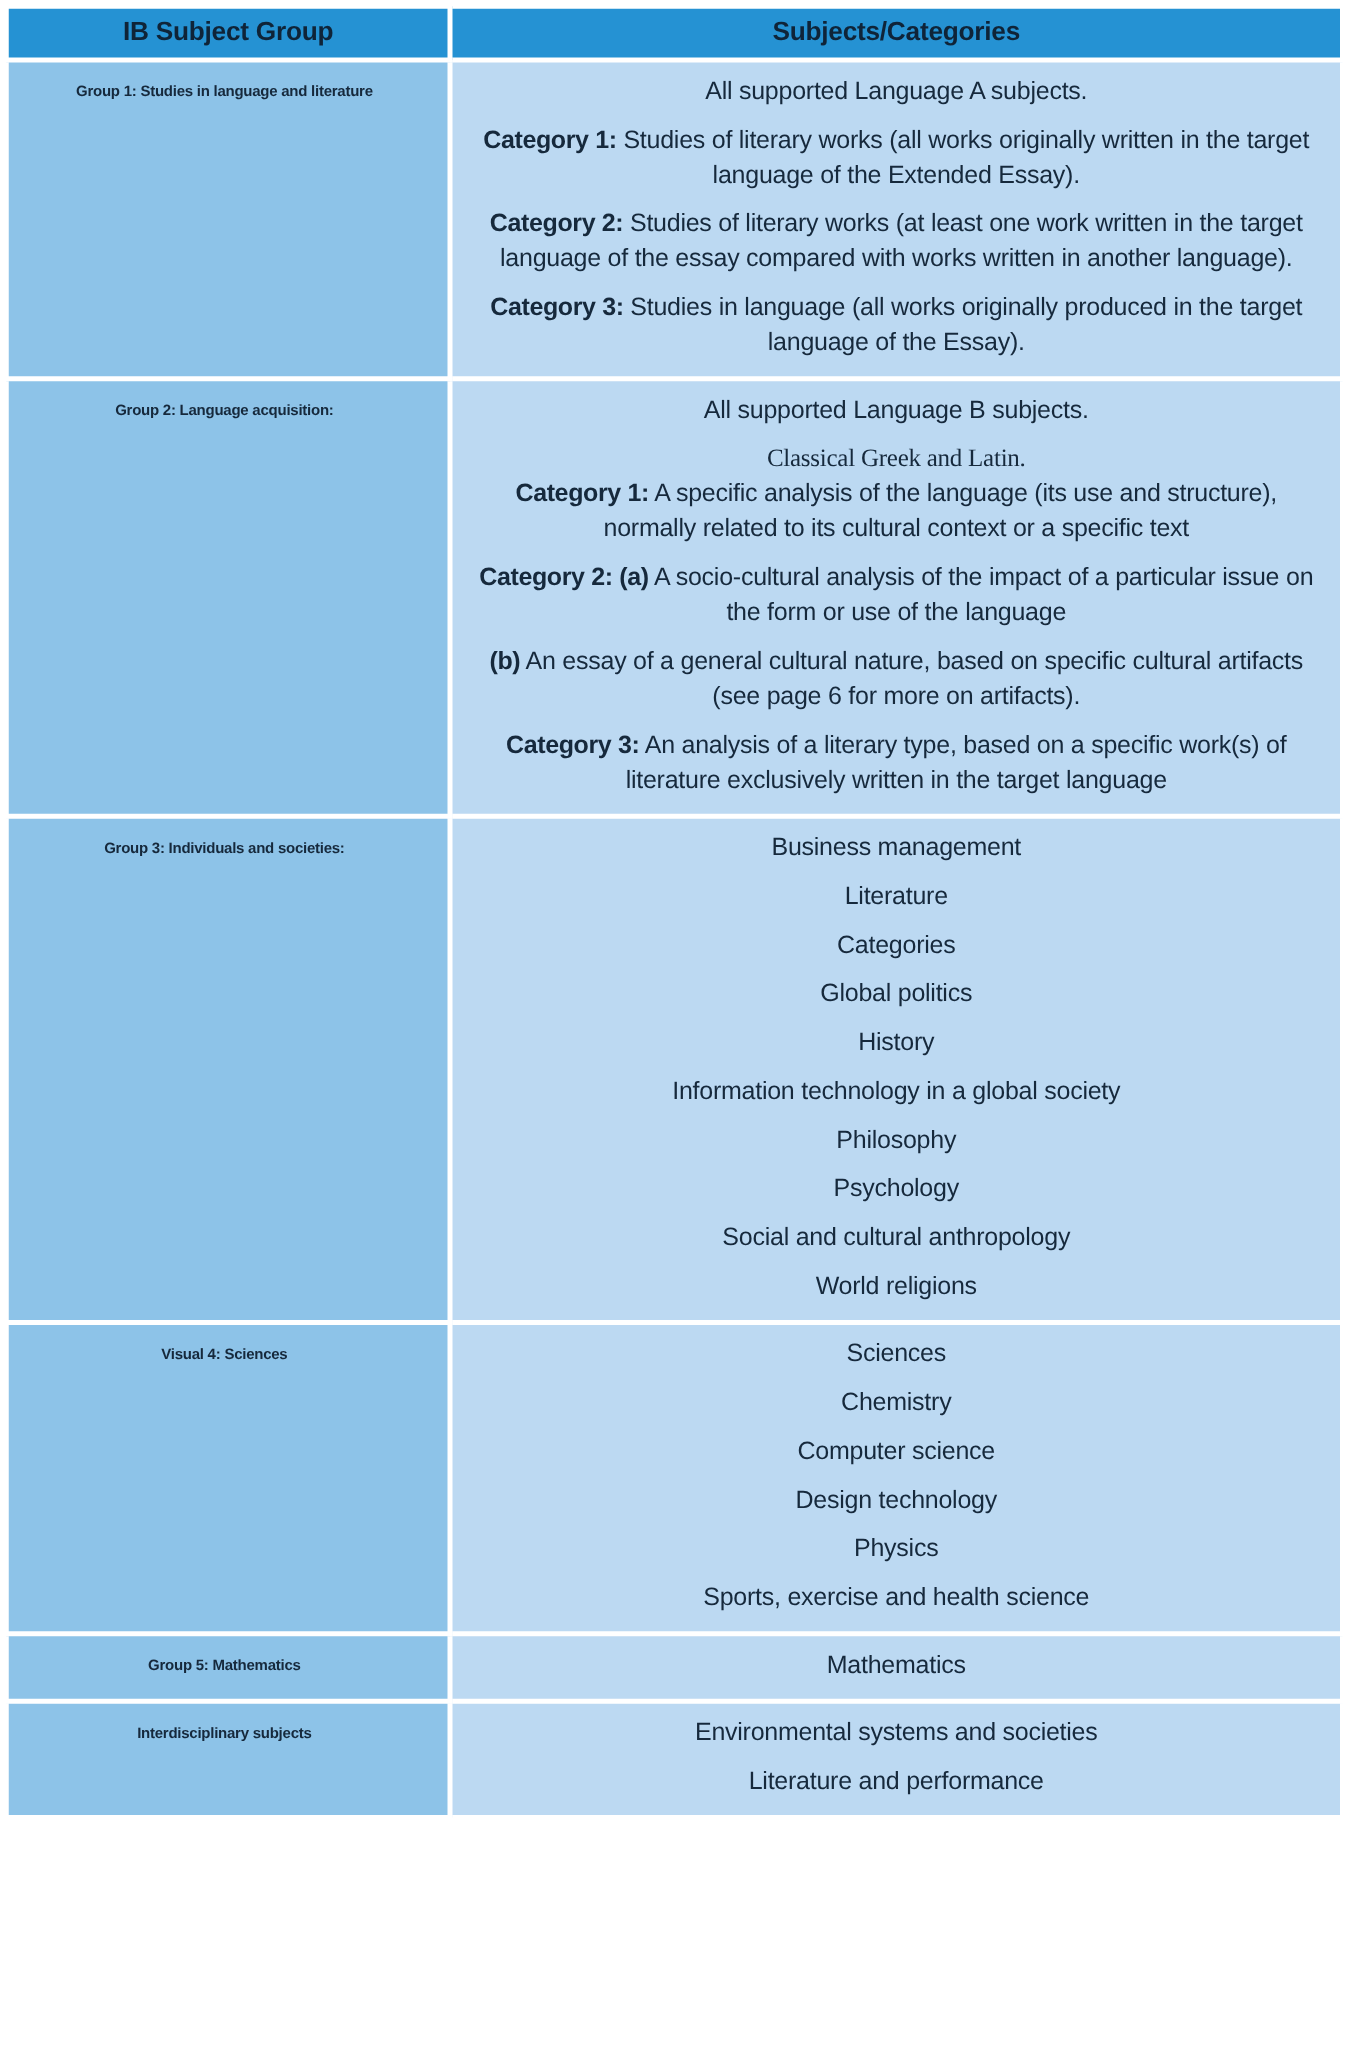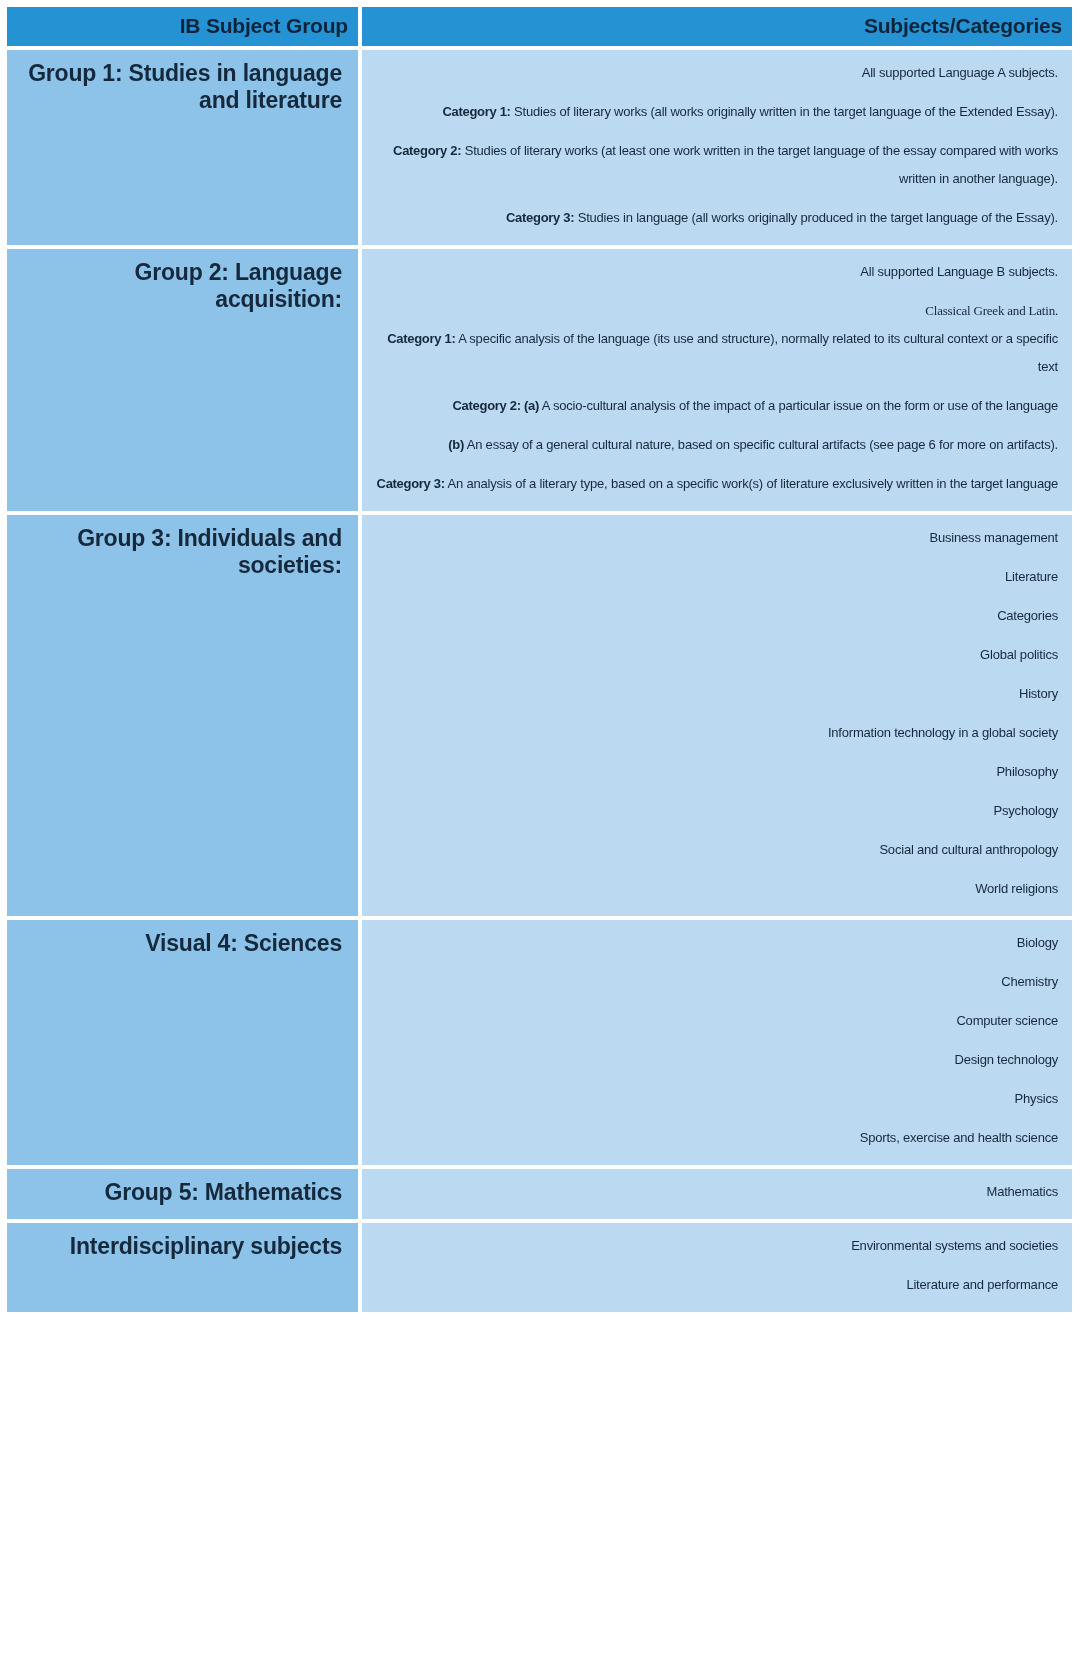--- a/index.html
+++ b/index.html
@@ -24,42 +24,42 @@
     padding:3px 4px 10px 3px;
   }
   table.subject-table{
     width:100%;
     border-collapse:collapse;
     table-layout:fixed;
   }
   th,td{
     border:4px solid var(--border);
     vertical-align:top;
-    text-align:right;
+    text-align:center;
   }
   th{
     background:var(--header-bg);
     font-size:21px;
     font-weight:bold;
     letter-spacing:-0.2px;
     padding:7px 10px 8px 10px;
     color:#0f2438;
   }
   th.col-left{width:355px;}
   td.group-cell{
     background:var(--left-bg);
     font-weight:bold;
-    font-size:23px;
+    font-size:12px;
     line-height:27px;
     letter-spacing:-0.2px;
     padding:10px 16px 10px 10px;
   }
   td.subjects-cell{
     background:var(--right-bg);
-    font-size:13px;
+    font-size:20px;
     padding:9px 14px 2px 14px;
   }
   td.subjects-cell p{
     margin:0 0 11px 0;
     line-height:28px;
     letter-spacing:-0.2px;
   }
   td.subjects-cell p.tight{
     margin-bottom:0;
     font-family:Liberation Serif, serif;
@@ -112,21 +112,21 @@
             <p>Information technology in a global society</p>
             <p>Philosophy</p>
             <p>Psychology</p>
             <p>Social and cultural anthropology</p>
             <p>World religions</p>
           </td>
         </tr>
         <tr>
           <td class="group-cell">Visual 4: Sciences</td>
           <td class="subjects-cell">
-            <p>Biology</p>
+            <p>Sciences</p>
             <p>Chemistry</p>
             <p>Computer science</p>
             <p>Design technology</p>
             <p>Physics</p>
             <p>Sports, exercise and health science</p>
           </td>
         </tr>
         <tr>
           <td class="group-cell">Group 5: Mathematics</td>
           <td class="subjects-cell">

